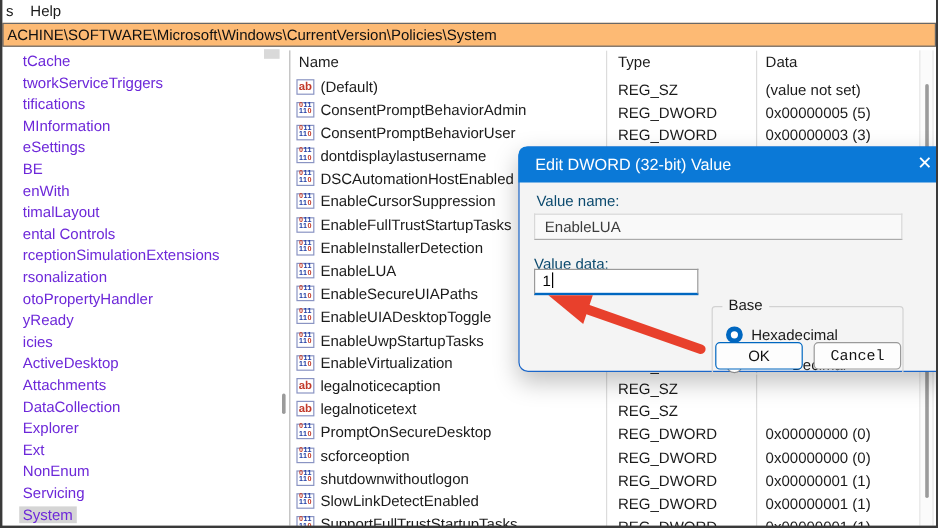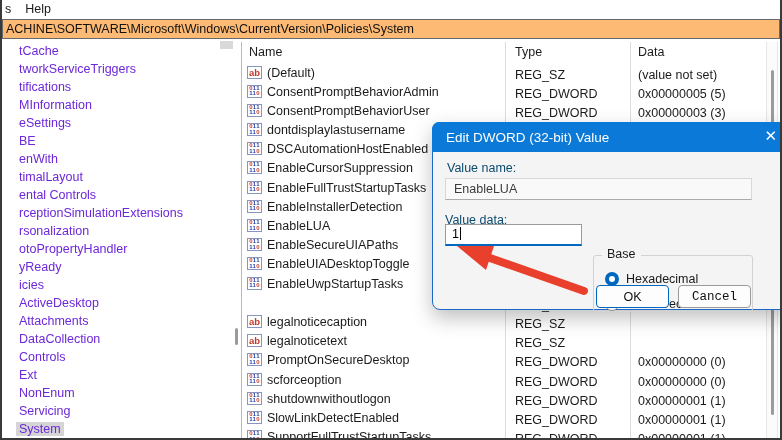--- a/index.html
+++ b/index.html
@@ -94,21 +94,21 @@
       <div class="titem"><span>timalLayout</span></div>
       <div class="titem"><span>ental Controls</span></div>
       <div class="titem"><span>rceptionSimulationExtensions</span></div>
       <div class="titem"><span>rsonalization</span></div>
       <div class="titem"><span>otoPropertyHandler</span></div>
       <div class="titem"><span>yReady</span></div>
       <div class="titem"><span>icies</span></div>
       <div class="titem"><span>ActiveDesktop</span></div>
       <div class="titem"><span>Attachments</span></div>
       <div class="titem"><span>DataCollection</span></div>
-      <div class="titem"><span>Controls</span></div>
+      <div class="titem"><span>Explorer</span></div>
       <div class="titem"><span>Ext</span></div>
       <div class="titem"><span>NonEnum</span></div>
       <div class="titem"><span>Servicing</span></div>
       <div class="titem sel"><span>System</span></div>
     </div>
   <div class="tree-scroll-top"></div>
   <div class="tree-scroll-thumb"></div>
   <div class="panel-divider"></div>
 
   <div class="list">
@@ -243,20 +243,27 @@
             <span class="ric dw">
               <span><span class="r">0</span><span class="b">11</span></span>
               <span><span class="b">11</span><span class="r">0</span></span>
             </span>
             <span>EnableUwpStartupTasks</span>
           </div>
           <div class="ctype">REG_DWORD</div>
           <div class="cdata"></div>
         </div>
         <div class="lrow">
+          <div class="cname">
+            <span class="ric dw">
+              <span><span class="r">0</span><span class="b">11</span></span>
+              <span><span class="b">11</span><span class="r">0</span></span>
+            </span>
+            <span>EnableVirtualization</span>
+          </div>
           <div class="ctype">REG_DWORD</div>
           <div class="cdata"></div>
         </div>
         <div class="lrow">
           <div class="cname">
             <span class="ric sz">ab</span>
             <span>legalnoticecaption</span>
           </div>
           <div class="ctype">REG_SZ</div>
           <div class="cdata"></div>

